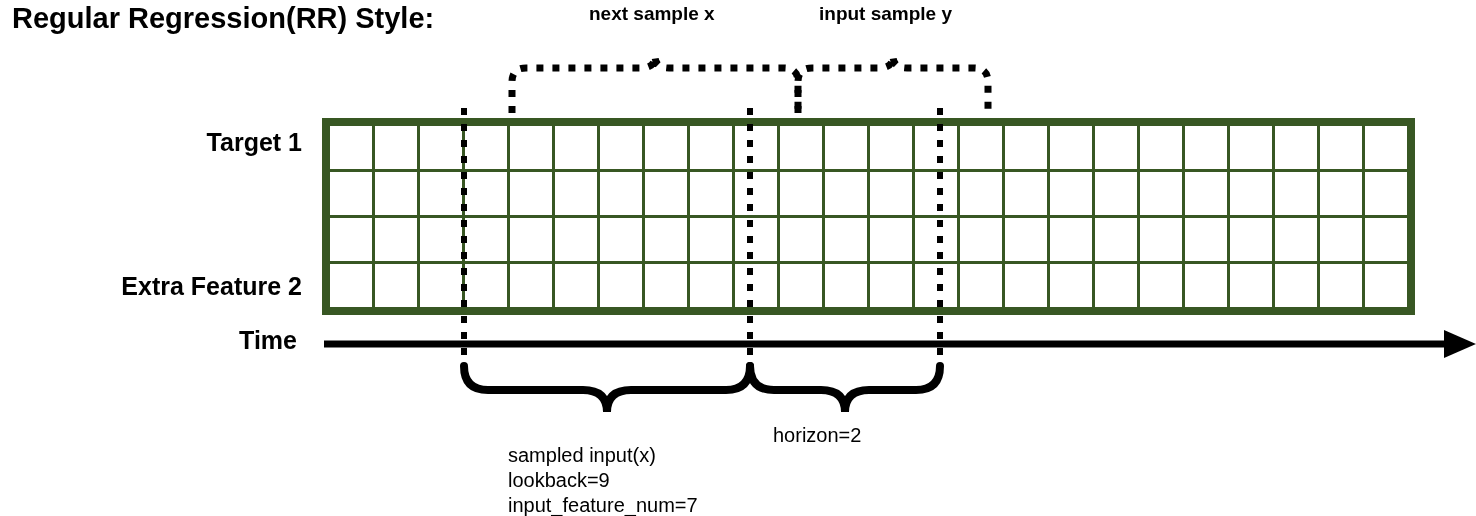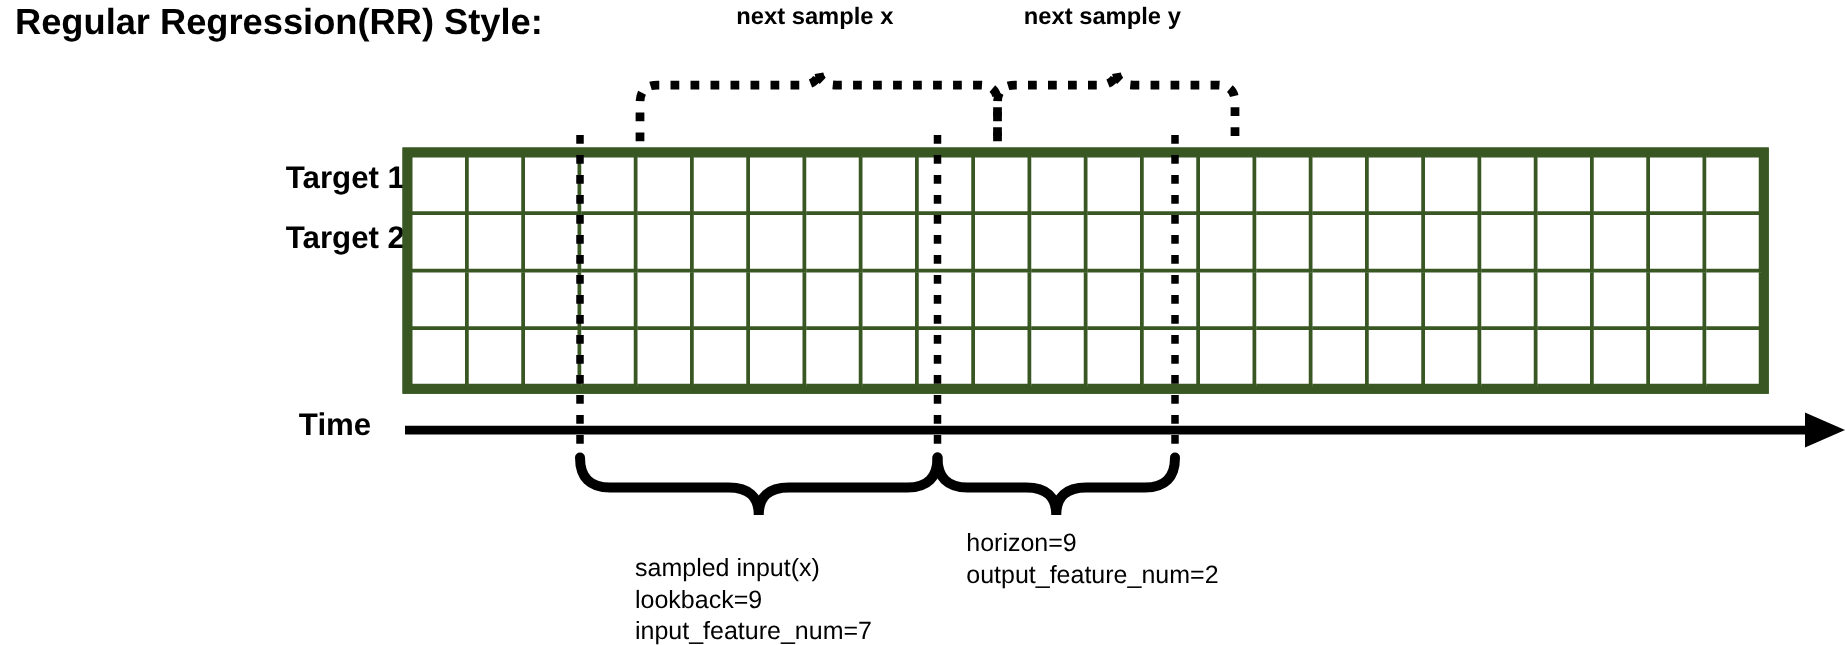--- a/index.html
+++ b/index.html
@@ -16,21 +16,21 @@
   .sample-label{position:absolute;font-weight:700;font-size:19px;
                 white-space:nowrap;}
   #lbl-next-x{left:589px;top:3px;}
   #lbl-next-y{left:819px;top:3px;}
 
   
   .row-label{position:absolute;right:0;font-size:25px;font-weight:700;
              white-space:nowrap;text-align:right;}
   #row-labels{position:absolute;left:0px;top:118px;width:312px;height:192px;}
   #row-labels .row-label{width:312px;height:48px;line-height:48px;right:auto;left:0;
-                         padding-right:10px;box-sizing:border-box;margin-left:22px;}
+                         padding-right:10px;box-sizing:border-box;}
 
   
   #grid{position:absolute;left:322px;top:118px;
         border:5px solid #385723;border-collapse:collapse;background:#385723;}
   #grid table{border-collapse:collapse;}
   #grid td{width:42px;height:43px;padding:0;background:#ffffff;
            border:3px solid #385723;}
   td.c-white{background:#ffffff;}
   td.c-green{background:#70ad47;}
   td.c-green-l{background:#c5e0b4;}
@@ -55,25 +55,25 @@
   .caption .cl{display:block;}
 </style>
 </head>
 <body>
 
 <div id="stage">
 
   <div id="page-title">Regular Regression(RR) Style:</div>
 
   <div class="sample-label" id="lbl-next-x">next sample x</div>
-  <div class="sample-label" id="lbl-next-y">next sample y</div>
+  <div class="sample-label" id="lbl-next-y">input sample y</div>
 
   <div id="row-labels">
     <div class="row-label" style="top:0px;position:absolute;">Target 1</div>
-    <div class="row-label" style="top:48px;position:absolute;">Target 2</div>
+    <div class="row-label" style="top:144px;position:absolute;">Extra Feature 2</div>
   </div>
 
   <div id="grid">
     <table id="grid-table">
       <tbody id="grid-body">
           <tr>
             <td class="c-white"></td>
             <td class="c-white"></td>
             <td class="c-white"></td>
             <td class="c-green"></td>
@@ -232,17 +232,16 @@
              Q 940,390 940,366" fill="none" stroke="#000" stroke-width="8" stroke-linecap="round"></path>
   </svg>
 
   <div class="caption" id="cap-input">
     <span class="cl">sampled input(x)</span>
     <span class="cl">lookback=9</span>
     <span class="cl">input_feature_num=7</span>
   </div>
 
   <div class="caption" id="cap-output">
-    <span class="cl">horizon=9</span>
-    <span class="cl">output_feature_num=2</span>
+    <span class="cl">horizon=2</span>
   </div>
 
 </div>
 
 </body></html>

